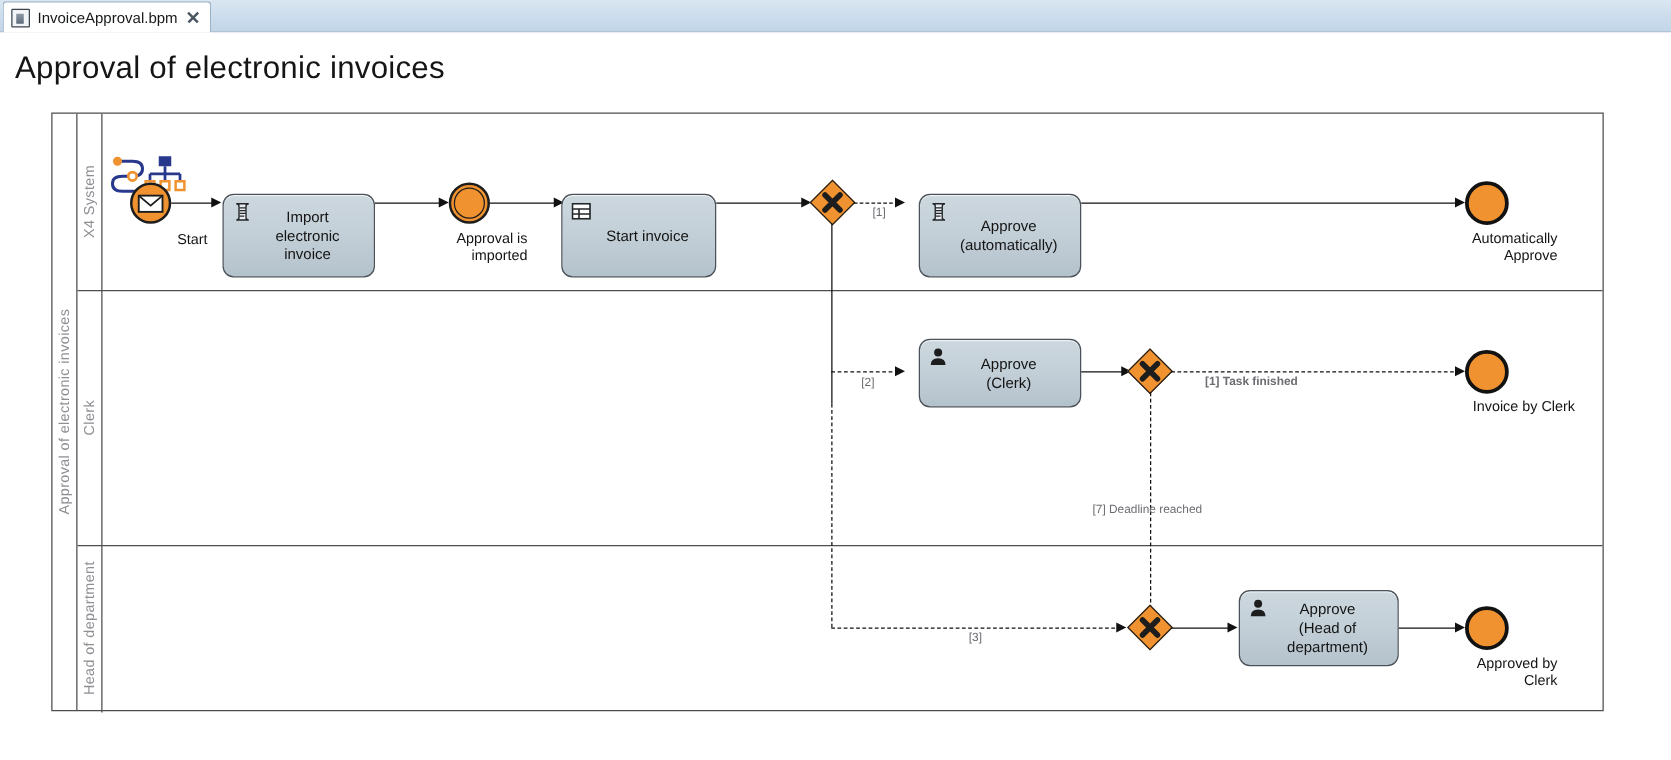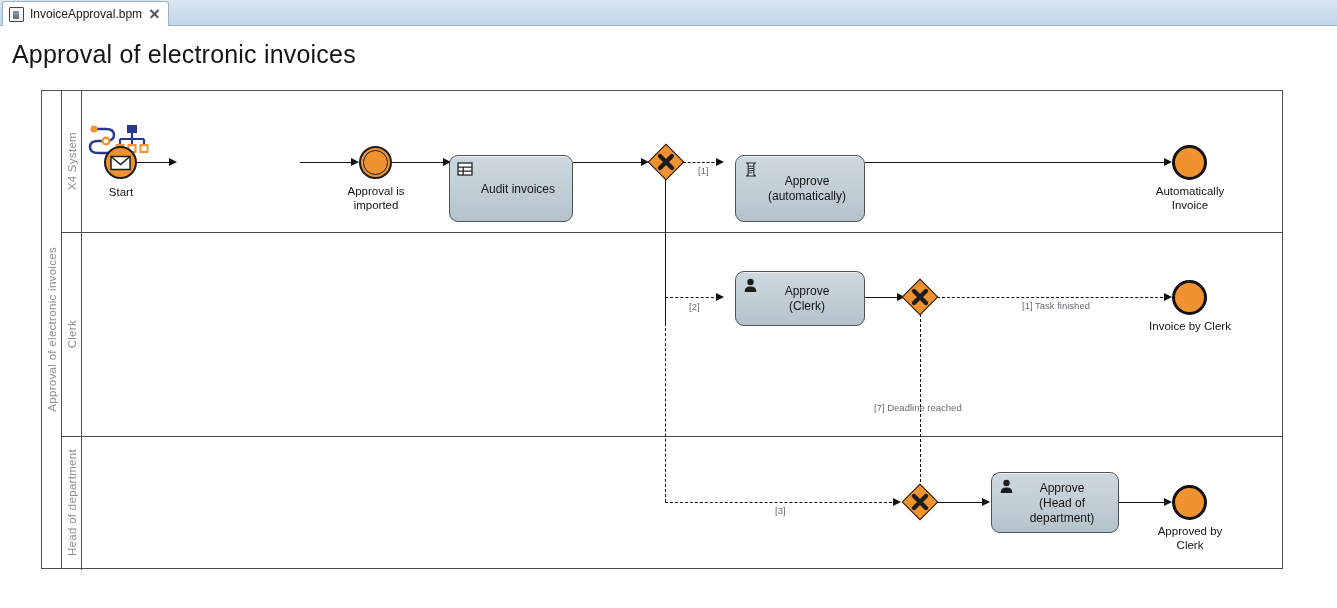--- a/index.html
+++ b/index.html
@@ -52,21 +52,21 @@
     text-align:center;font-size:12px;color:#141414;line-height:15px;padding-left:14px;
     box-sizing:border-box;}
   .task-icon{position:absolute;left:7px;top:6px;width:16px;height:15px;}
 
   .evt{position:absolute;border-radius:50%;background:#f0922f;box-sizing:border-box;}
   .evt.start{border:2.2px solid #1d1d1d;}
   .evt.end{border:3.2px solid #121212;}
   .evt.inter{border:2px solid #1d1d1d;}
   .evt.inter .ring{position:absolute;left:2px;top:2px;right:2px;bottom:2px;
     border:1.6px solid #1d1d1d;border-radius:50%;box-sizing:border-box;}
-  .evt-label{position:absolute;text-align:center;font-size:11.5px;color:#141414;
+  .evt-label{position:absolute;text-align:right;font-size:11.5px;color:#141414;
     line-height:13.5px;white-space:pre-line;}
 
   .gw{position:absolute;width:34px;height:34px;}
   .gw .dia{position:absolute;left:4px;top:4px;width:26px;height:26px;
     background:#f0922f;border:1.6px solid #1d1d1d;transform:rotate(45deg);box-sizing:border-box;}
   .gw .x{position:absolute;left:0;top:0;width:34px;height:34px;}
 
   
   .ln{position:absolute;background:#111;}
   .ln.h{height:1.3px;}
@@ -137,41 +137,52 @@
       <svg width="29" height="29" viewBox="0 0 29 29" style="position:absolute;left:0;top:0;">
         <rect x="5" y="8.5" width="19" height="13" fill="#ffffff" stroke="#1d1d1d" stroke-width="1.5"></rect>
         <path d="M5 8.5 L14.5 16.5 L24 8.5" fill="none" stroke="#1d1d1d" stroke-width="1.5"></path>
       </svg>
     </div>
     <div class="evt-label" style="left:76px;top:160px;width:90px;">Start</div>
 
     <div class="ln h" style="left:137px;top:136px;width:34px;"></div>
     <div class="arw r" style="left:169px;top:132px;"></div>
 
+    <div class="task" style="left:178px;top:129px;width:122px;height:67px;">
+      <span class="task-icon">
+        <svg width="16" height="15" viewBox="0 0 16 15">
+          <path d="M3 1 H13 q-2.2 0 -2.2 2 v9 q0 2 2.2 2 H3 q2.2 0 2.2 -2 v-9 q0 -2 -2.2 -2 z" fill="#e8ecf0" stroke="#23272b" stroke-width="1.1"></path>
+          <path d="M5.6 4.2 H10.6 M5.6 6.4 H10.6 M5.6 8.6 H10.6 M5.6 10.8 H9.4" stroke="#23272b" stroke-width="1"></path>
+        </svg>
+      </span>
+      <span class="task-label" style="white-space:pre-line;">Import
+electronic
+invoice</span>
+    </div>
 
     <div class="ln h" style="left:300px;top:136px;width:55px;"></div>
     <div class="arw r" style="left:351px;top:132px;"></div>
 
     <div class="evt inter" style="left:359px;top:120px;width:33px;height:33px;">
       <span class="ring"></span>
     </div>
     <div class="evt-label" style="left:330px;top:159px;width:92px;" style2="">Approval is
 imported</div>
 
     <div class="ln h" style="left:392px;top:136px;width:57px;"></div>
     <div class="arw r" style="left:443px;top:132px;"></div>
 
     <div class="task" style="left:449px;top:129px;width:124px;height:67px;">
       <span class="task-icon">
         <svg width="16" height="14" viewBox="0 0 16 14">
           <rect x="1" y="1" width="14" height="12" fill="#ffffff" stroke="#23272b" stroke-width="1.3"></rect>
           <path d="M1 5.2 H15 M1 9.2 H15 M6.2 5.2 V13" stroke="#23272b" stroke-width="1.3"></path>
         </svg>
       </span>
-      <span class="task-label">Audit invoices</span>
+      <span class="task-label">Start invoice</span>
     </div>
 
     <div class="ln h" style="left:573px;top:136px;width:72px;"></div>
     <div class="arw r" style="left:641px;top:132px;"></div>
 
     <div class="gw" style="left:649px;top:119px;">
       <span class="dia"></span>
       <svg class="x" viewBox="0 0 34 34">
         <path d="M11 11 L23 23 M23 11 L11 23" stroke="#1d1d1d" stroke-width="4.4" stroke-linecap="round"></path>
       </svg>
@@ -190,21 +201,21 @@
       </span>
       <span class="task-label" style="white-space:pre-line;">Approve
 (automatically)</span>
     </div>
 
     <div class="ln h" style="left:865px;top:136px;width:303px;"></div>
     <div class="arw r" style="left:1164px;top:132px;"></div>
 
     <div class="evt end" style="left:1172px;top:119px;width:35px;height:35px;"></div>
     <div class="evt-label" style="left:1134px;top:159px;width:112px;">Automatically
-Invoice</div>
+Approve</div>
 
     <div class="ln v" style="left:665px;top:153px;height:144px;"></div>
     <div class="dl v" style="left:665px;top:297px;height:179px;"></div>
 
     <div class="dl h" style="left:665px;top:271px;width:54px;"></div>
     <div class="arw r" style="left:716px;top:267px;"></div>
     <div class="edge-label" style="left:689px;top:275px;">[2]</div>
 
     <div class="task" style="left:735px;top:245px;width:130px;height:55px;">
       <span class="task-icon">
@@ -222,21 +233,21 @@
 
     <div class="gw" style="left:903px;top:254px;">
       <span class="dia"></span>
       <svg class="x" viewBox="0 0 34 34">
         <path d="M11 11 L23 23 M23 11 L11 23" stroke="#1d1d1d" stroke-width="4.4" stroke-linecap="round"></path>
       </svg>
     </div>
 
     <div class="dl h" style="left:937px;top:271px;width:231px;"></div>
     <div class="arw r" style="left:1164px;top:267px;"></div>
-    <div class="edge-label" style="left:1022px;top:274px;">[1] Task finished</div>
+    <div class="edge-label" style="left:964px;top:274px;font-weight:bold;">[1] Task finished</div>
 
     <div class="evt end" style="left:1172px;top:254px;width:35px;height:35px;"></div>
     <div class="evt-label" style="left:1120px;top:294px;width:140px;">Invoice by Clerk</div>
 
     <div class="dl v" style="left:920px;top:288px;height:178px;"></div>
     <div class="arw d" style="left:916px;top:462px;"></div>
     <div class="edge-label" style="left:874px;top:376px;">[7] Deadline reached</div>
 
     <div class="dl h" style="left:665px;top:476px;width:232px;"></div>
     <div class="arw r" style="left:893px;top:472px;"></div>

